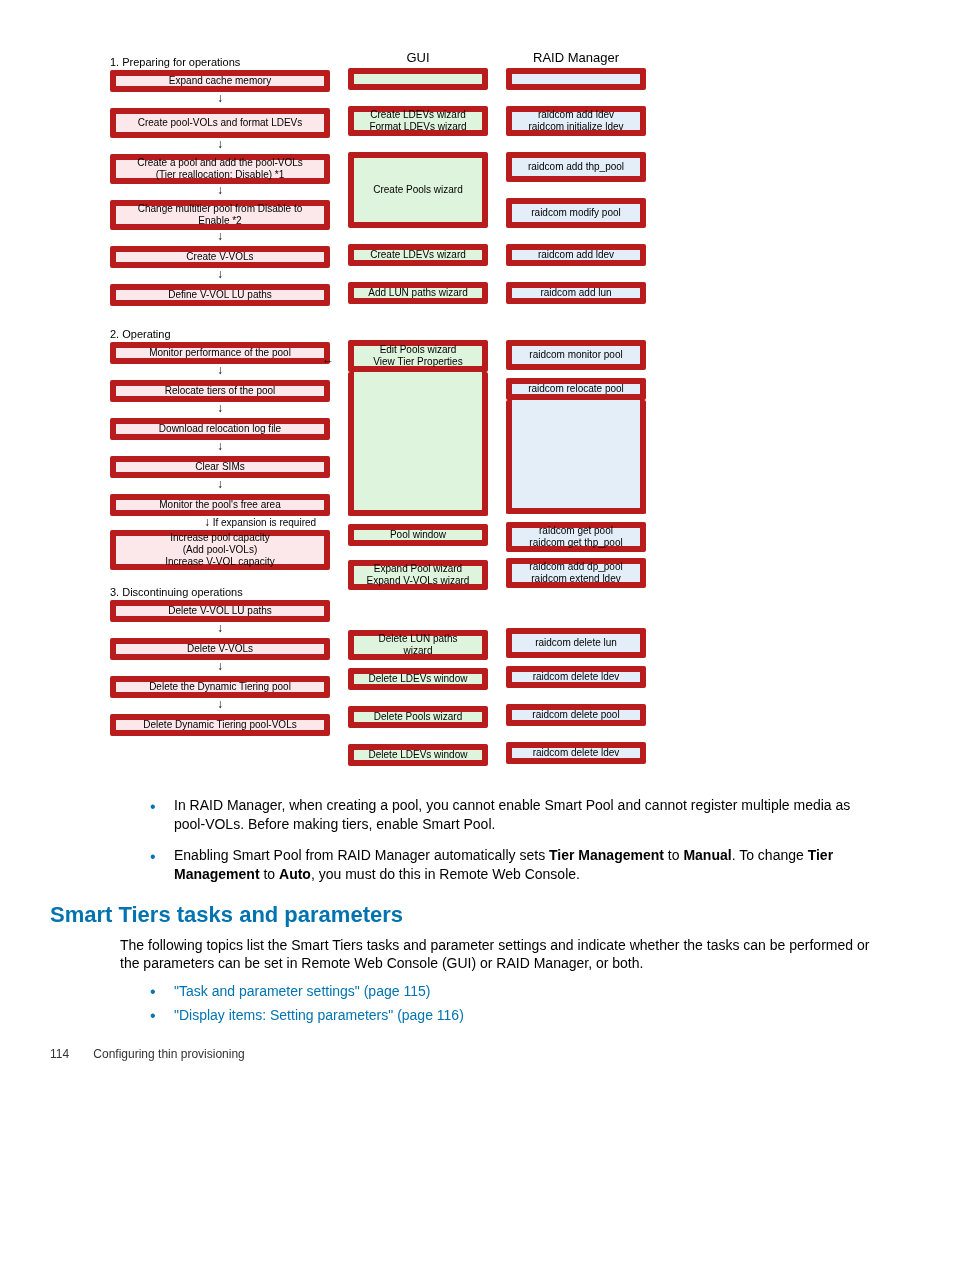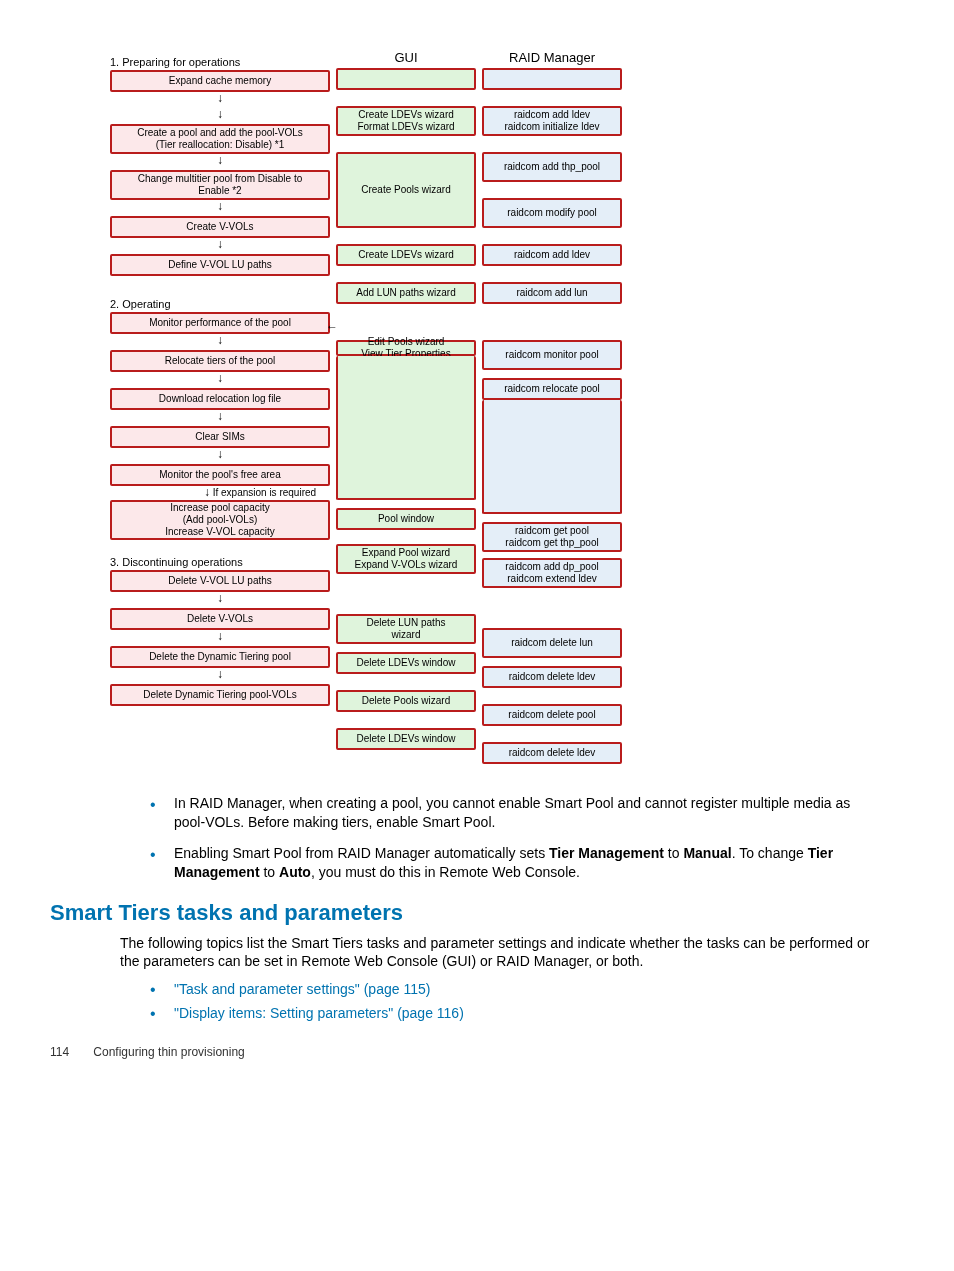--- a/index.html
+++ b/index.html
@@ -5,29 +5,29 @@
   * { box-sizing: border-box; margin: 0; padding: 0; }
   body {
     font-family: Arial, Helvetica, sans-serif;
     background: #fff;
     width: 954px;
     margin: 0 auto;
     color: #000;
     font-size: 13px;
   }
   .page { padding: 50px 50px 20px 50px; }
-  .diagram { display: flex; gap: 6px; margin-left: 60px; margin-bottom: 30px; }
+  .diagram { display: flex; gap: 18px; margin-left: 60px; margin-bottom: 30px; }
   .col { display: flex; flex-direction: column; align-items: center; }
   .col-flow { width: 220px; }
   .col-gui  { width: 140px; }
   .col-raid { width: 140px; }
   .header-label { font-size: 13px; text-align: center; margin-bottom: 4px; height: 14px; }
   .section-label { font-size: 11px; text-align: left; width: 100%; margin-top: 6px; margin-bottom: 2px; }
   .step {
-    border: 2px solid #b91c1c;
+    border: 6px solid #b91c1c;
     border-radius: 2px;
     width: 100%;
     font-size: 10px;
     text-align: center;
     display: flex;
     flex-direction: column;
     justify-content: center;
     align-items: center;
     line-height: 1.2;
     padding: 2px 4px;
@@ -56,20 +56,21 @@
 <body>
 
 <div class="page">
 
   <div class="diagram">
 
     <div class="col col-flow">
       <div class="section-label">1. Preparing for operations</div>
       <div class="step pink h22">Expand cache memory</div>
       <div class="arrow">↓</div>
+      <div class="step pink" style="height:30px">Create pool-VOLs and format LDEVs</div>
       <div class="arrow">↓</div>
       <div class="step pink" style="height:30px;white-space:pre-line">Create a pool and add the pool-VOLs
 (Tier reallocation: Disable) *1</div>
       <div class="arrow">↓</div>
       <div class="step pink" style="height:30px;white-space:pre-line">Change multitier pool from Disable to
 Enable *2</div>
       <div class="arrow">↓</div>
       <div class="step pink h22">Create V-VOLs</div>
       <div class="arrow">↓</div>
       <div class="step pink h22">Define V-VOL LU paths</div>
@@ -109,21 +110,21 @@
       <div class="step green" style="height:30px;white-space:pre-line">Create LDEVs wizard
 Format LDEVs wizard</div>
       <div class="gap"></div>
       <div class="step green stretch" style="height:76px">Create Pools wizard</div>
       <div class="gap"></div>
       <div class="step green h22">Create LDEVs wizard</div>
       <div class="gap"></div>
       <div class="step green h22">Add LUN paths wizard</div>
 
       <div style="height:36px"></div>
-      <div class="step green" style="height:16px;white-space:pre-line">Edit Pools wizard
+      <div class="step green" style="height:32px;white-space:pre-line">Edit Pools wizard
 View Tier Properties</div>
       <div class="step green stretch" style="height:144px;border-top:none"></div>
       <div style="height:8px"></div>
       <div class="step green h22">Pool window</div>
       <div style="height:14px"></div>
       <div class="step green" style="height:30px;white-space:pre-line">Expand Pool wizard
 Expand V-VOLs wizard</div>
 
       <div style="height:40px"></div>
       <div class="step green" style="height:30px;white-space:pre-line">Delete LUN paths

